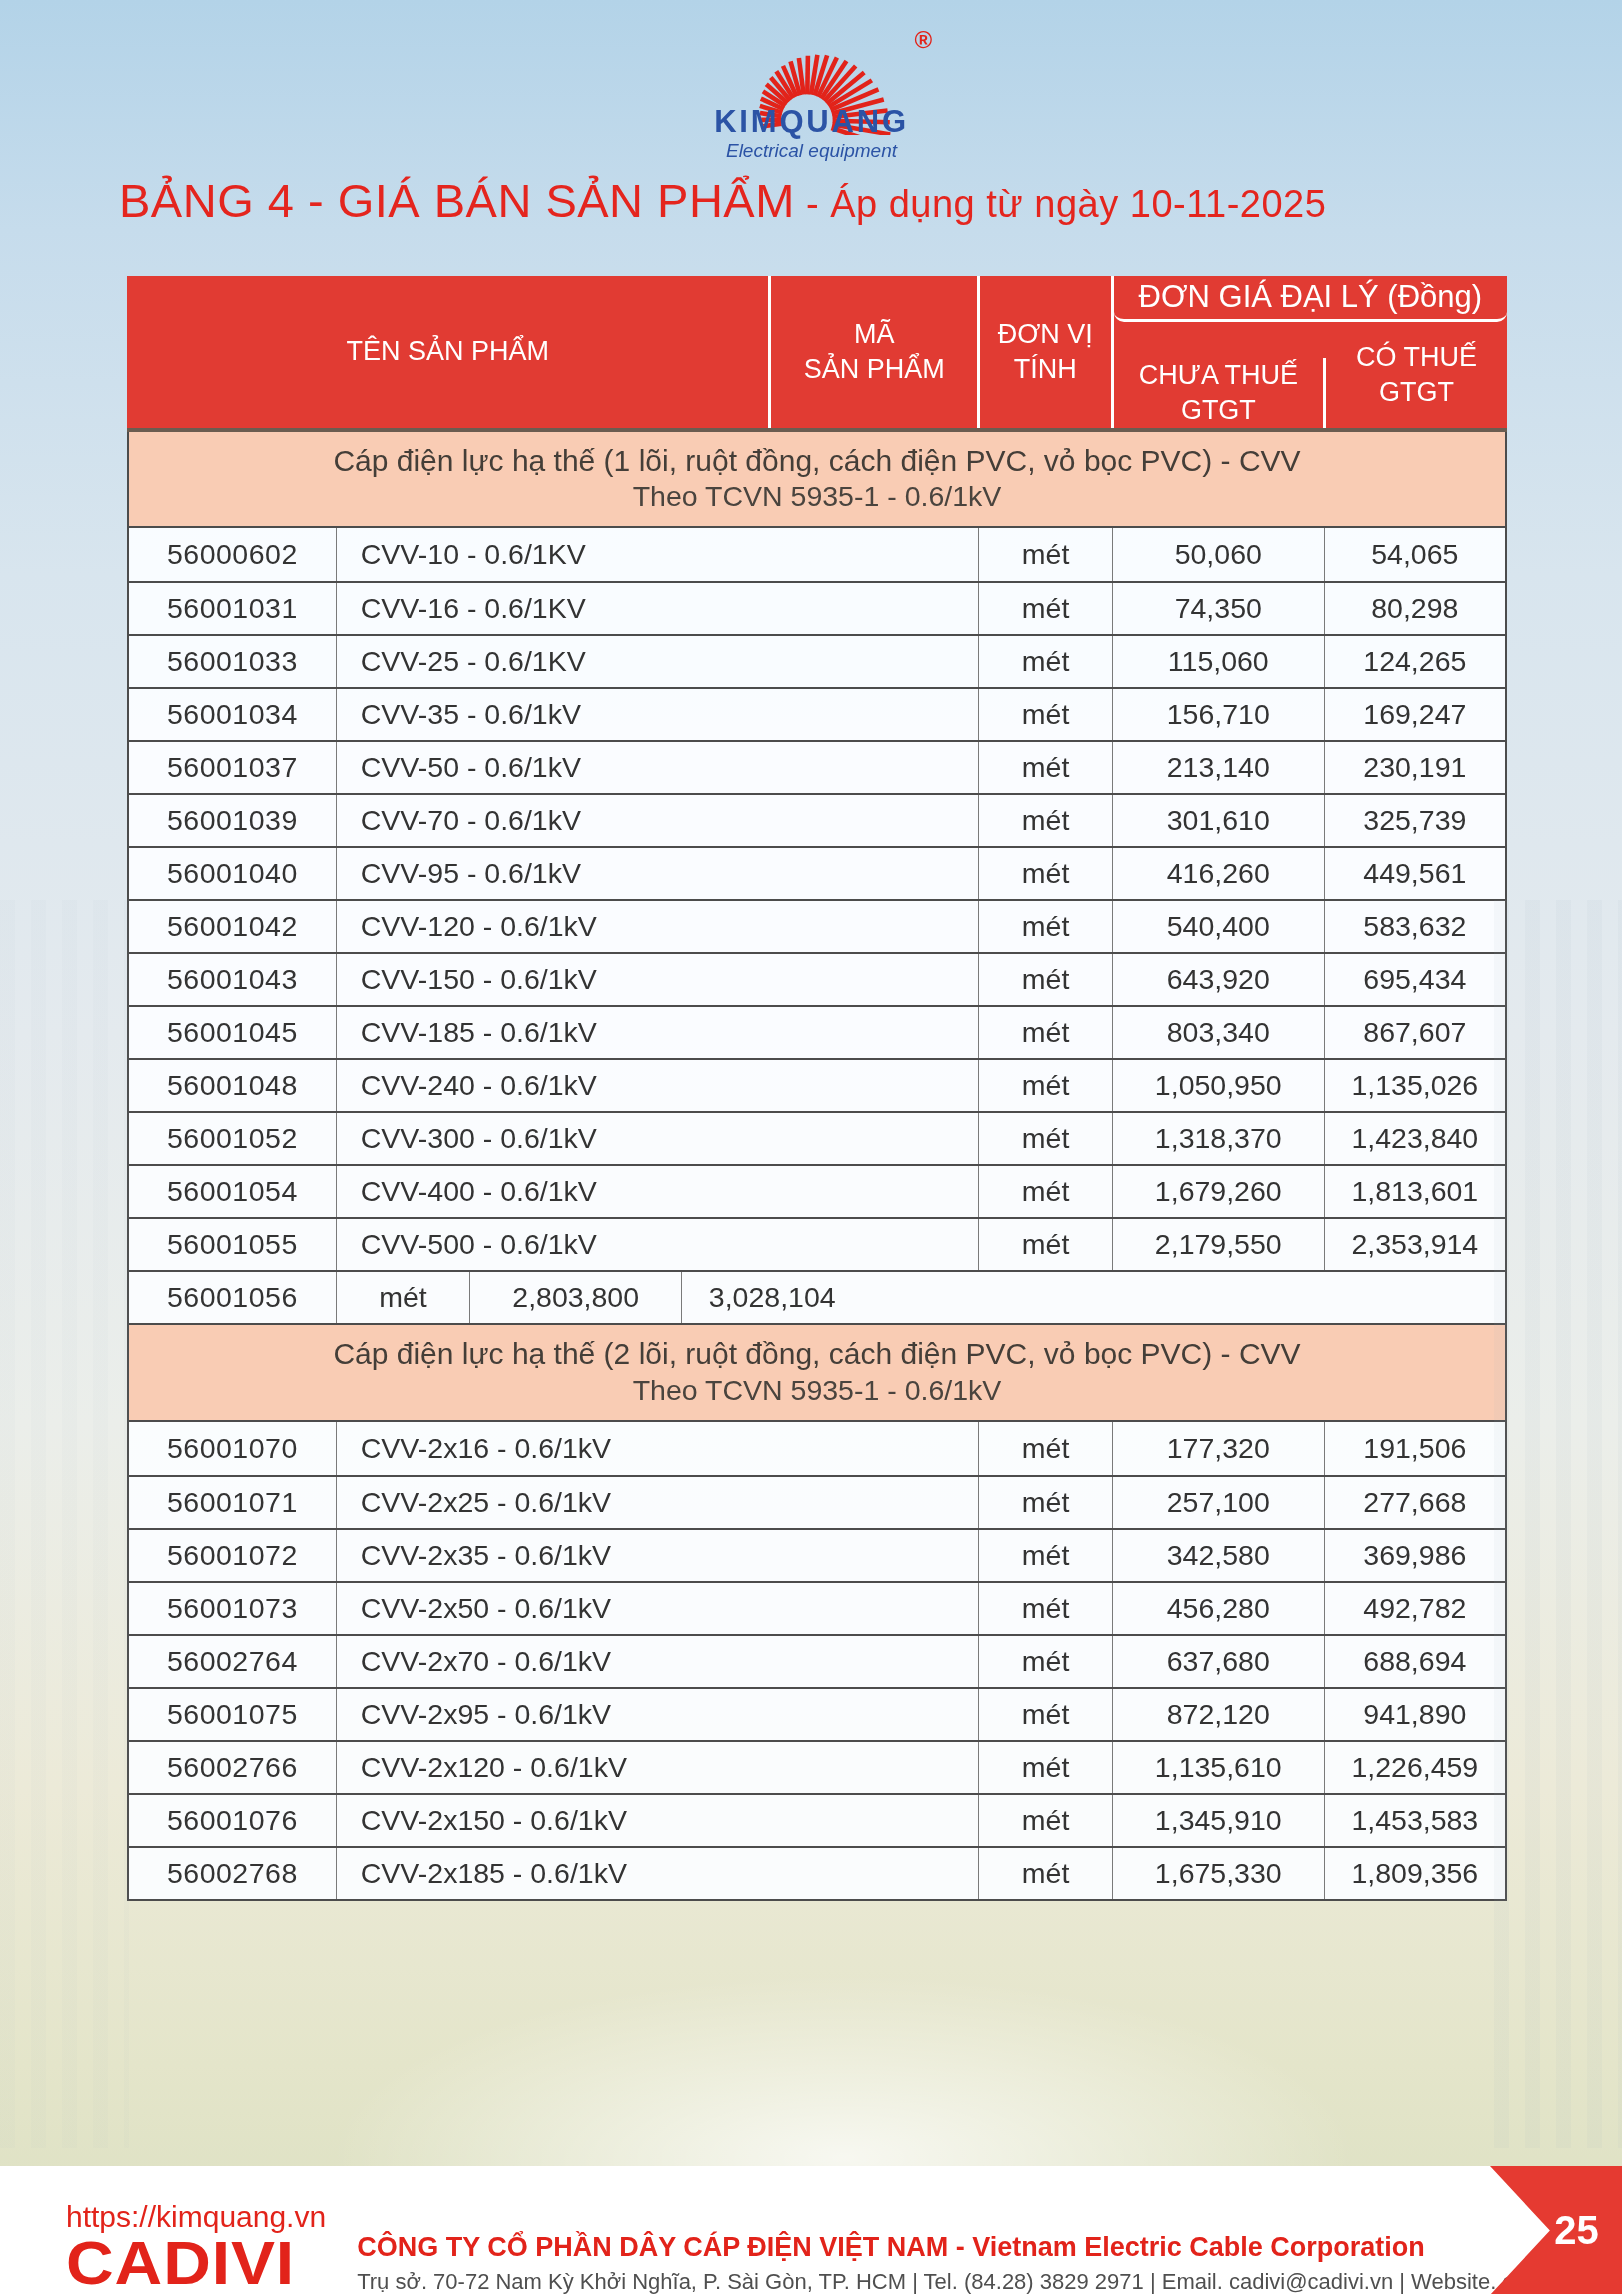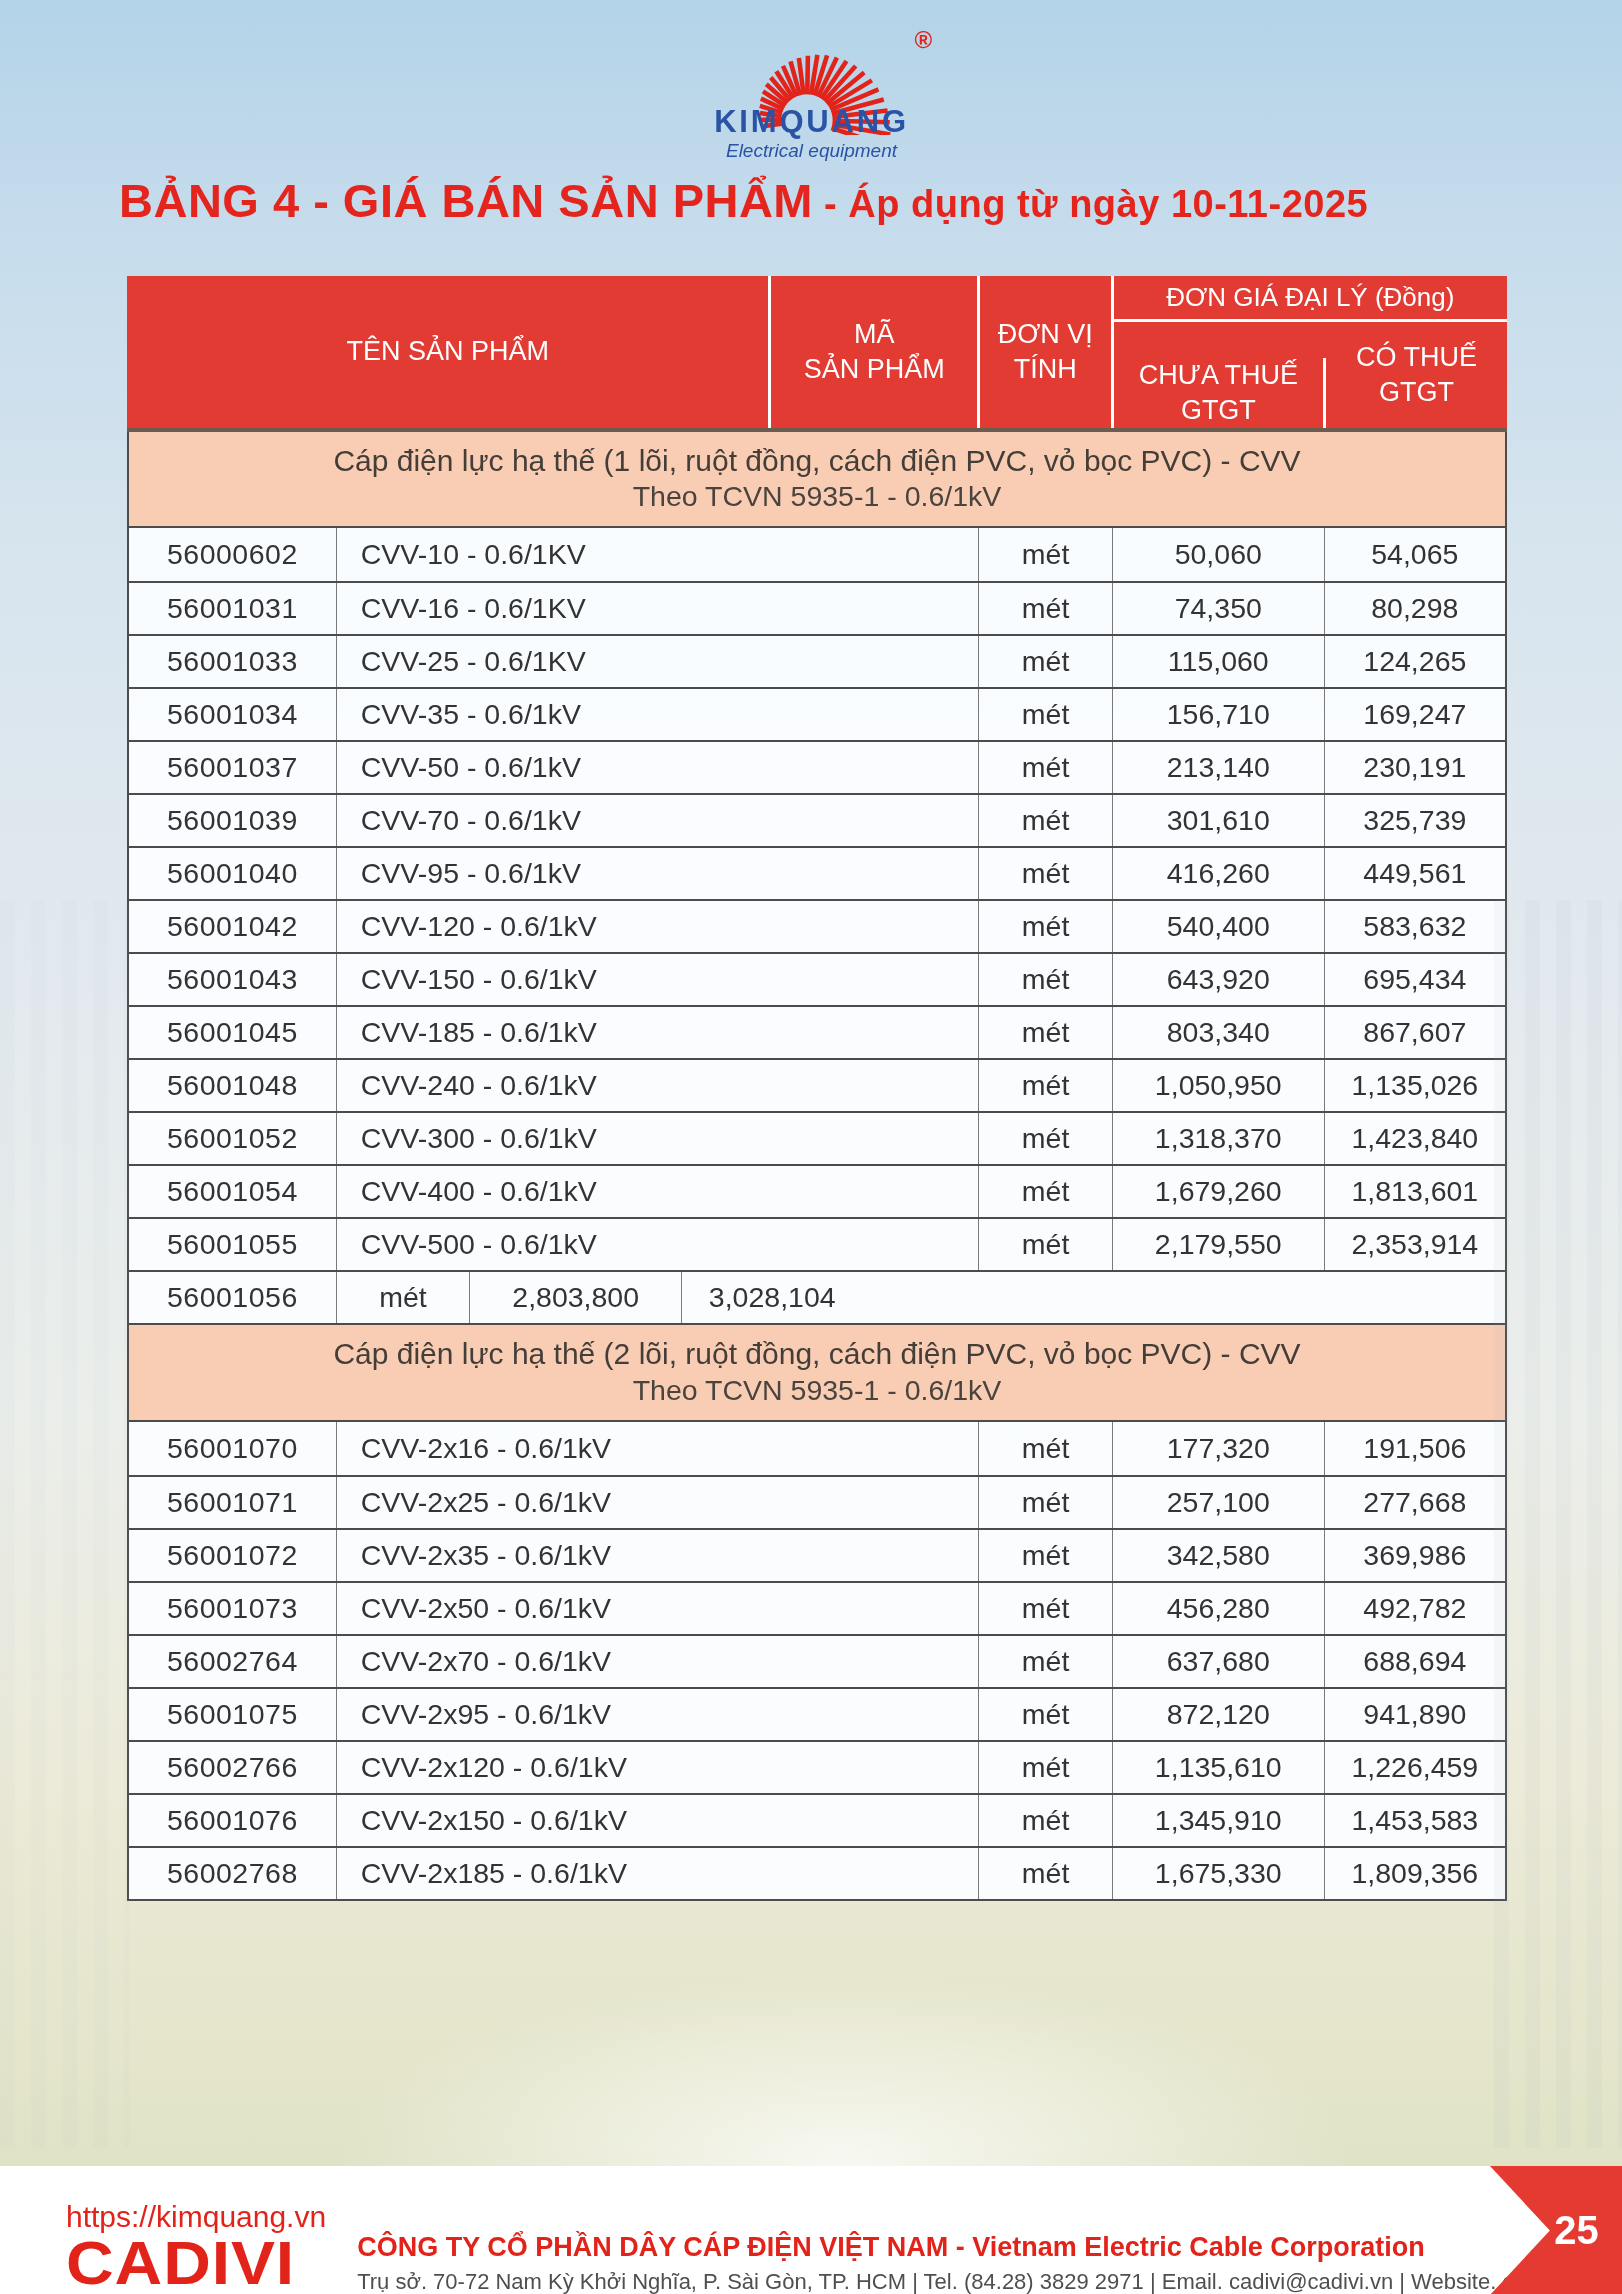--- a/index.html
+++ b/index.html
@@ -19,34 +19,34 @@
   .bg-city.left  { left:0; opacity:.3; }
 
   
   .brand { position:relative; width:100%; padding-top:16.5px; text-align:center; height:158px; }
   .brand svg { display:block; margin:0 auto; }
   .brand-reg { position:absolute; top:26px; left:calc(50% + 103px); color:#e2231a; font-size:24px; font-weight:bold; }
   .brand-name { margin-top:-31px; color:#2b53a5; font-weight:bold; font-size:31px; letter-spacing:2.8px; }
   .brand-tagline { color:#2b53a5; font-style:italic; font-size:19px; margin-top:0.9px; }
 
   
-  .title { margin:14.7px 0 0 119px; color:#e4251e; font-weight:bold; font-size:47px; letter-spacing:0.5px; white-space:nowrap; }
+  .title { margin:14.7px 0 0 119px; color:#e4251e; font-weight:normal; font-size:47px; letter-spacing:0.5px; white-space:nowrap; }
   .title .suffix { font-size:38px; }
 
   
   .price-table { margin:48px 0 0 127px; width:1380px; }
   .thead { display:flex; background:#e13b33; color:#fff; height:156px; border-bottom:4.6px solid #6b5c50; }
   .th { display:flex; align-items:center; justify-content:center; text-align:center;
         font-size:27px; line-height:1.3; white-space:pre-line; }
   .col-code { width:15.1%; border-right:3.7px solid #fff; }
   .col-name { width:46.7%; border-right:3.7px solid #fff; }
   .col-unit { width:9.7%;  border-right:3.7px solid #fff; }
   .th-group { width:28.5%; display:flex; flex-direction:column; }
   .th-banner { height:67px; display:flex; align-items:center; justify-content:center;
-               border-bottom:3.7px solid #fff; font-size:26px; }
+               border-bottom:3.7px solid #fff; font-size:31px;border-radius:10px; }
   .th-sub { flex:1; display:flex; }
   .th-sub .th:first-child { width:54%; border-right:3.7px solid #fff;margin-top:36px; }
   .th-sub .th:last-child  { width:46%; }
 
   .table-body { border:2.8px solid #4c4c4c; border-top:none; }
   .section-band { background:#f9ccb4; text-align:center; padding:12px 0 13px 0; border-bottom:2.8px solid #4c4c4c; }
   .section-band:not(:first-child) { border-top:2.8px solid #4c4c4c; }
   .section-title { color:#443e38; font-weight:normal; font-size:30px; }
   .section-subtitle { color:#4a443e; font-size:28.5px; margin-top:2.8px; }
 

